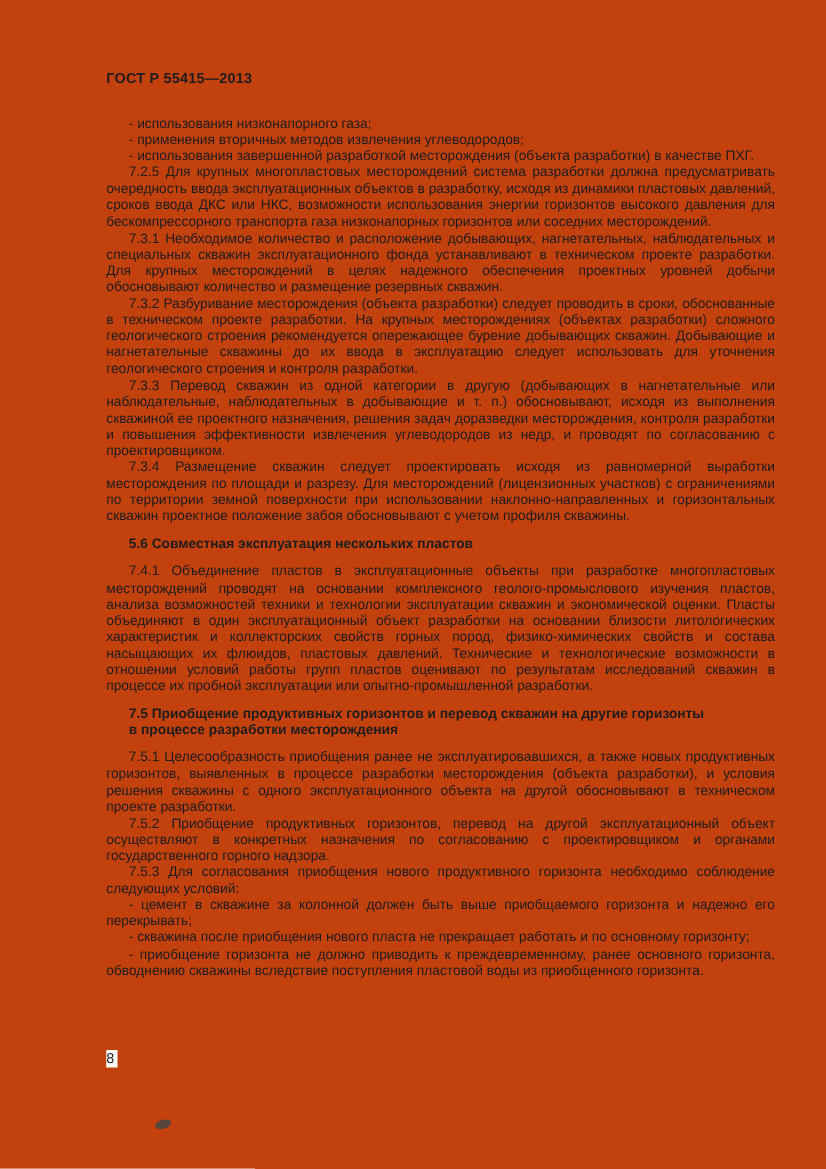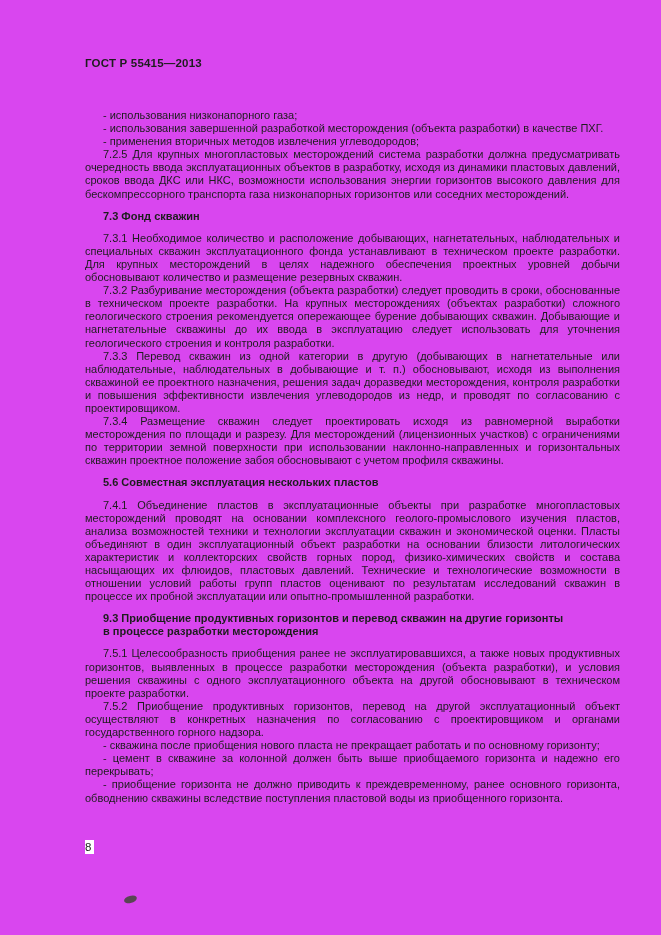--- a/index.html
+++ b/index.html
@@ -8,30 +8,30 @@
     width: 661px;
     height: 935px;
     position: relative;
     font-family: "Liberation Sans", sans-serif;
     color: #1d1d1d;
     overflow: hidden;
   }
   .page {
     position: absolute;
     inset: 0;
-    background: #d946ef;
+    background: #c2410c;
     padding: 57px 41px 0 85px;
   }
   .doc-header {
     font-weight: bold;
     font-size: 11.5px;
     letter-spacing: 0.2px;
   }
   .content {
-    margin-top: 40px;
+    margin-top: 24px;
     font-size: 11px;
     line-height: 13.1px;
     text-align: justify;
   }
   .p {
     text-indent: 18px;
   }
   .h {
     font-weight: bold;
     padding-left: 18px;
@@ -61,36 +61,36 @@
 </style>
 </head>
 <body>
 
 <div class="page">
 
   <div class="doc-header">ГОСТ Р 55415—2013</div>
 
   <div class="content">
     <p class="p">- использования низконапорного газа;</p>
+    <p class="p">- применения вторичных методов извлечения углеводородов;</p>
     <p class="p">- использования завершенной разработкой месторождения (объекта разработки) в качестве ПХГ.</p>
-    <p class="p">- применения вторичных методов извлечения углеводородов;</p>
     <p class="p">7.2.5 Для крупных многопластовых месторождений система разработки должна предусматривать очередность ввода эксплуатационных объектов в разработку, исходя из динамики пластовых давлений, сроков ввода ДКС или НКС, возможности использования энергии горизонтов высокого давления для бескомпрессорного транспорта газа низконапорных горизонтов или соседних месторождений.</p>
-    <p class="h">7.3 Фонд скважин</p>
     <p class="p">7.3.1 Необходимое количество и расположение добывающих, нагнетательных, наблюдательных и специальных скважин эксплуатационного фонда устанавливают в техническом проекте разработки. Для крупных месторождений в целях надежного обеспечения проектных уровней добычи обосновывают количество и размещение резервных скважин.</p>
     <p class="p">7.3.2 Разбуривание месторождения (объекта разработки) следует проводить в сроки, обоснованные в техническом проекте разработки. На крупных месторождениях (объектах разработки) сложного геологического строения рекомендуется опережающее бурение добывающих скважин. Добывающие и нагнетательные скважины до их ввода в эксплуатацию следует использовать для уточнения геологического строения и контроля разработки.</p>
     <p class="p">7.3.3 Перевод скважин из одной категории в другую (добывающих в нагнетательные или наблюдательные, наблюдательных в добывающие и т. п.) обосновывают, исходя из выполнения скважиной ее проектного назначения, решения задач доразведки месторождения, контроля разработки и повышения эффективности извлечения углеводородов из недр, и проводят по согласованию с проектировщиком.</p>
     <p class="p">7.3.4 Размещение скважин следует проектировать исходя из равномерной выработки месторождения по площади и разрезу. Для месторождений (лицензионных участков) с ограничениями по территории земной поверхности при использовании наклонно-направленных и горизонтальных скважин проектное положение забоя обосновывают с учетом профиля скважины.</p>
     <p class="h">5.6 Совместная эксплуатация нескольких пластов</p>
     <p class="p">7.4.1 Объединение пластов в эксплуатационные объекты при разработке многопластовых месторождений проводят на основании комплексного геолого-промыслового изучения пластов, анализа возможностей техники и технологии эксплуатации скважин и экономической оценки. Пласты объединяют в один эксплуатационный объект разработки на основании близости литологических характеристик и коллекторских свойств горных пород, физико-химических свойств и состава насыщающих их флюидов, пластовых давлений. Технические и технологические возможности в отношении условий работы групп пластов оценивают по результатам исследований скважин в процессе их пробной эксплуатации или опытно-промышленной разработки.</p>
-    <p class="h">9.3 Приобщение продуктивных горизонтов и перевод скважин на другие горизонты
+    <p class="h">7.5 Приобщение продуктивных горизонтов и перевод скважин на другие горизонты
 в процессе разработки месторождения</p>
     <p class="p">7.5.1 Целесообразность приобщения ранее не эксплуатировавшихся, а также новых продуктивных горизонтов, выявленных в процессе разработки месторождения (объекта разработки), и условия решения скважины с одного эксплуатационного объекта на другой обосновывают в техническом проекте разработки.</p>
     <p class="p">7.5.2 Приобщение продуктивных горизонтов, перевод на другой эксплуатационный объект осуществляют в конкретных назначения по согласованию с проектировщиком и органами государственного горного надзора.</p>
+    <p class="p">7.5.3 Для согласования приобщения нового продуктивного горизонта необходимо соблюдение следующих условий:</p>
+    <p class="p">- цемент в скважине за колонной должен быть выше приобщаемого горизонта и надежно его перекрывать;</p>
     <p class="p">- скважина после приобщения нового пласта не прекращает работать и по основному горизонту;</p>
-    <p class="p">- цемент в скважине за колонной должен быть выше приобщаемого горизонта и надежно его перекрывать;</p>
     <p class="p">- приобщение горизонта не должно приводить к преждевременному, ранее основного горизонта, обводнению скважины вследствие поступления пластовой воды из приобщенного горизонта.</p>
   </div>
 
   <div class="page-number">8</div>
 
   <div class="artifact"></div>
 
 </div>
 
 </body></html>

